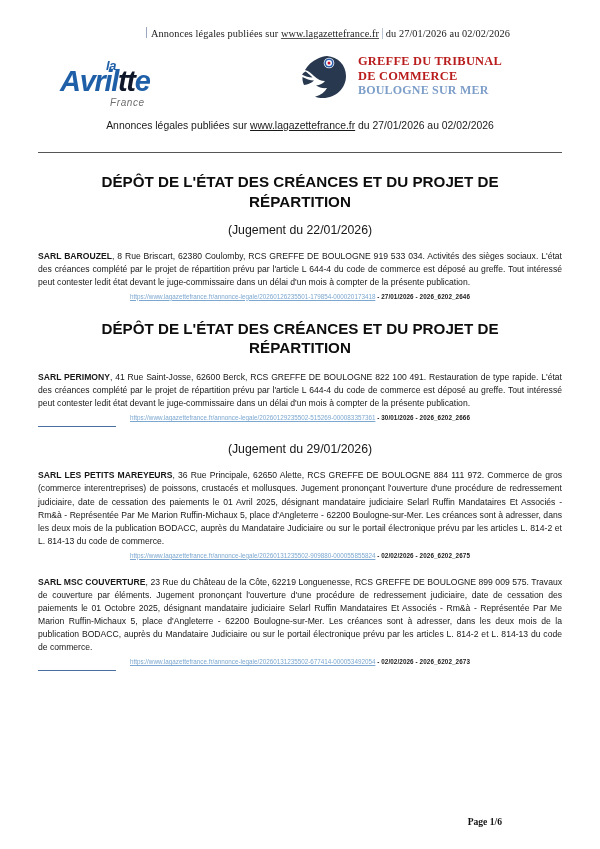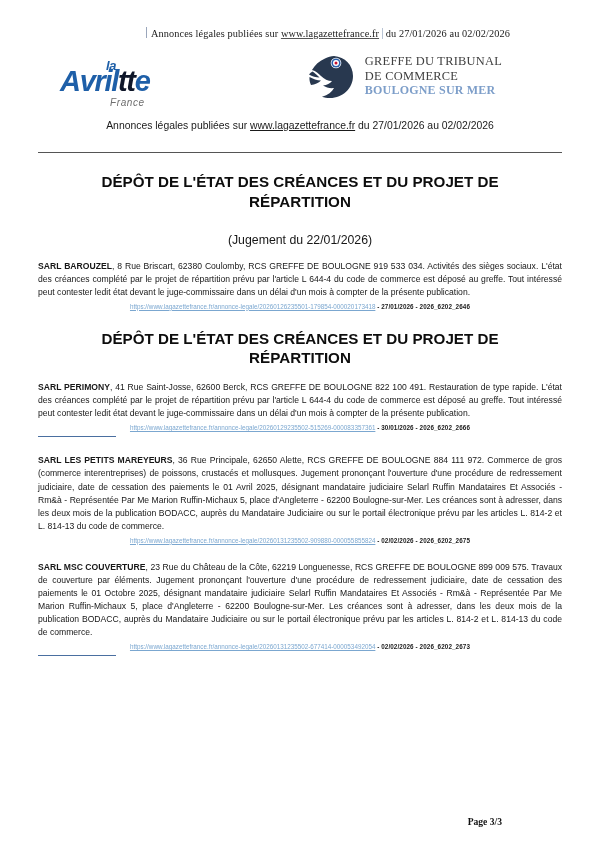--- a/index.html
+++ b/index.html
@@ -116,22 +116,23 @@
     flex: 0 0 auto;
   }
   .greffe-text {
     font-family: "Liberation Serif", serif;
     line-height: 1.17;
     padding-top: 2px;
   }
   .greffe-text .l1,
   .greffe-text .l2 {
     font-size: 12.4px;
-    color: #404040;
+    color: #b91c1c;
     letter-spacing: 0.25px;
+    font-weight: bold;
   }
   .greffe-text .l3 {
     font-size: 12px;
     font-weight: bold;
     color: #7d9ec9;
     letter-spacing: 0.2px;
   }
 
   
   .subtitle {
@@ -166,21 +167,21 @@
     font-weight: bold;
     font-size: 15.2px;
     line-height: 1.30;
     color: #0d0d0d;
     margin: 15px 22px 0 22px;
   }
   .judgment {
     text-align: center;
     font-size: 12.3px;
     color: #171717;
-    margin-top: 21px;
+    margin-top: 11px;
   }
 
   .body-text {
     font-size: 8.6px;
     line-height: 1.52;
     text-align: justify;
     color: #171717;
     margin-top: 13px;
   }
   .body-text b { font-weight: bold; margin-top: 20px; }
@@ -273,27 +274,28 @@
     </div>
 
     <div class="notice">
       <div class="heading">DÉPÔT DE L'ÉTAT DES CRÉANCES ET DU PROJET DE RÉPARTITION</div>
       <div class="body-text"><b>SARL PERIMONY</b><span>, 41 Rue Saint-Josse, 62600 Berck, RCS GREFFE DE BOULOGNE 822 100 491. Restauration de type rapide. L'état des créances complété par le projet de répartition prévu par l'article L 644-4 du code de commerce est déposé au greffe. Tout intéressé peut contester ledit état devant le juge-commissaire dans un délai d'un mois à compter de la présente publication.</span></div>
       <div class="ref-line"><span class="link">https://www.lagazettefrance.fr/annonce-legale/20260129235502-515269-000083357361</span> <span class="meta">- 30/01/2026 - 2026_6202_2666</span></div>
       <hr class="sep-short">
     </div>
 
     <div class="notice">
+      <div class="judgment">(Jugement du 29/01/2026)</div>
       <div class="body-text"><b>SARL LES PETITS MAREYEURS</b><span>, 36 Rue Principale, 62650 Alette, RCS GREFFE DE BOULOGNE 884 111 972. Commerce de gros (commerce interentreprises) de poissons, crustacés et mollusques. Jugement prononçant l'ouverture d'une procédure de redressement judiciaire, date de cessation des paiements le 01 Avril 2025, désignant mandataire judiciaire Selarl Ruffin Mandataires Et Associés - Rm&amp;à - Représentée Par Me Marion Ruffin-Michaux 5, place d'Angleterre - 62200 Boulogne-sur-Mer. Les créances sont à adresser, dans les deux mois de la publication BODACC, auprès du Mandataire Judiciaire ou sur le portail électronique prévu par les articles L. 814-2 et L. 814-13 du code de commerce.</span></div>
       <div class="ref-line"><span class="link">https://www.lagazettefrance.fr/annonce-legale/20260131235502-909880-000055855824</span> <span class="meta">- 02/02/2026 - 2026_6202_2675</span></div>
     </div>
 
     <div class="notice">
       <div class="body-text"><b>SARL MSC COUVERTURE</b><span>, 23 Rue du Château de la Côte, 62219 Longuenesse, RCS GREFFE DE BOULOGNE 899 009 575. Travaux de couverture par éléments. Jugement prononçant l'ouverture d'une procédure de redressement judiciaire, date de cessation des paiements le 01 Octobre 2025, désignant mandataire judiciaire Selarl Ruffin Mandataires Et Associés - Rm&amp;à - Représentée Par Me Marion Ruffin-Michaux 5, place d'Angleterre - 62200 Boulogne-sur-Mer. Les créances sont à adresser, dans les deux mois de la publication BODACC, auprès du Mandataire Judiciaire ou sur le portail électronique prévu par les articles L. 814-2 et L. 814-13 du code de commerce.</span></div>
       <div class="ref-line"><span class="link">https://www.lagazettefrance.fr/annonce-legale/20260131235502-677414-000053492054</span> <span class="meta">- 02/02/2026 - 2026_6202_2673</span></div>
       <hr class="sep-short">
     </div>
 
   </div>
 
-  <div class="footer">Page 3/3</div>
+  <div class="footer">Page 1/6</div>
 
 </div>
 
 </body></html>

